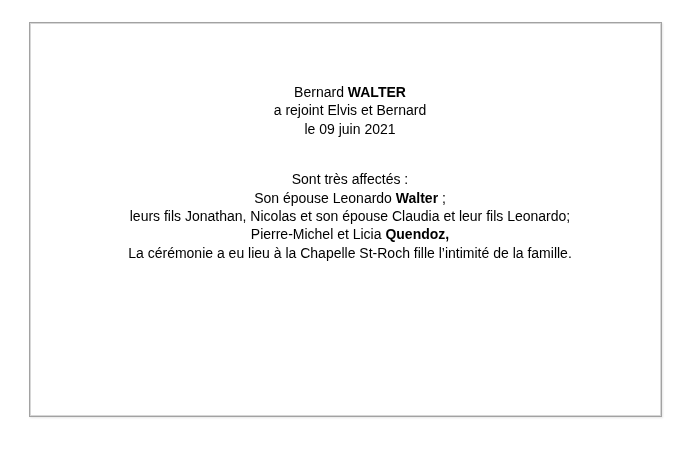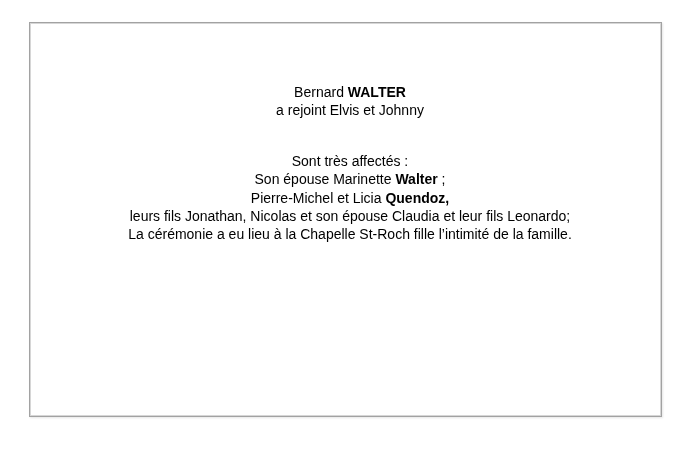--- a/index.html
+++ b/index.html
@@ -47,25 +47,26 @@
   }
 </style>
 </head>
 <body>
 
 <div class="notice-frame">
   <div class="notice-content">
 
     <div class="notice-header">
       <div class="line"><span>Bernard </span><b>WALTER</b></div>
-      <div class="line"><span>a rejoint Elvis et Johnny</span></div>
+      <div class="line"><span>a rejoint Elvis et Bernard</span></div>
+      <div class="line"><span>le 09 juin 2021</span></div>
     </div>
 
     <div class="notice-body">
       <div class="line"><span>Sont très affectés :</span></div>
-      <div class="line"><span>Son épouse Marinette </span><b>Walter</b><span> ;</span></div>
+      <div class="line"><span>Son épouse Leonardo </span><b>Walter</b><span> ;</span></div>
+      <div class="line"><span>leurs fils Jonathan, Nicolas et son épouse Claudia et leur fils Leonardo;</span></div>
       <div class="line"><span>Pierre-Michel et Licia </span><b>Quendoz,</b></div>
-      <div class="line"><span>leurs fils Jonathan, Nicolas et son épouse Claudia et leur fils Leonardo;</span></div>
       <div class="line"><span>La cérémonie a eu lieu à la Chapelle St-Roch fille l’intimité de la famille.</span></div>
     </div>
 
   </div>
 </div>
 
 </body></html>

